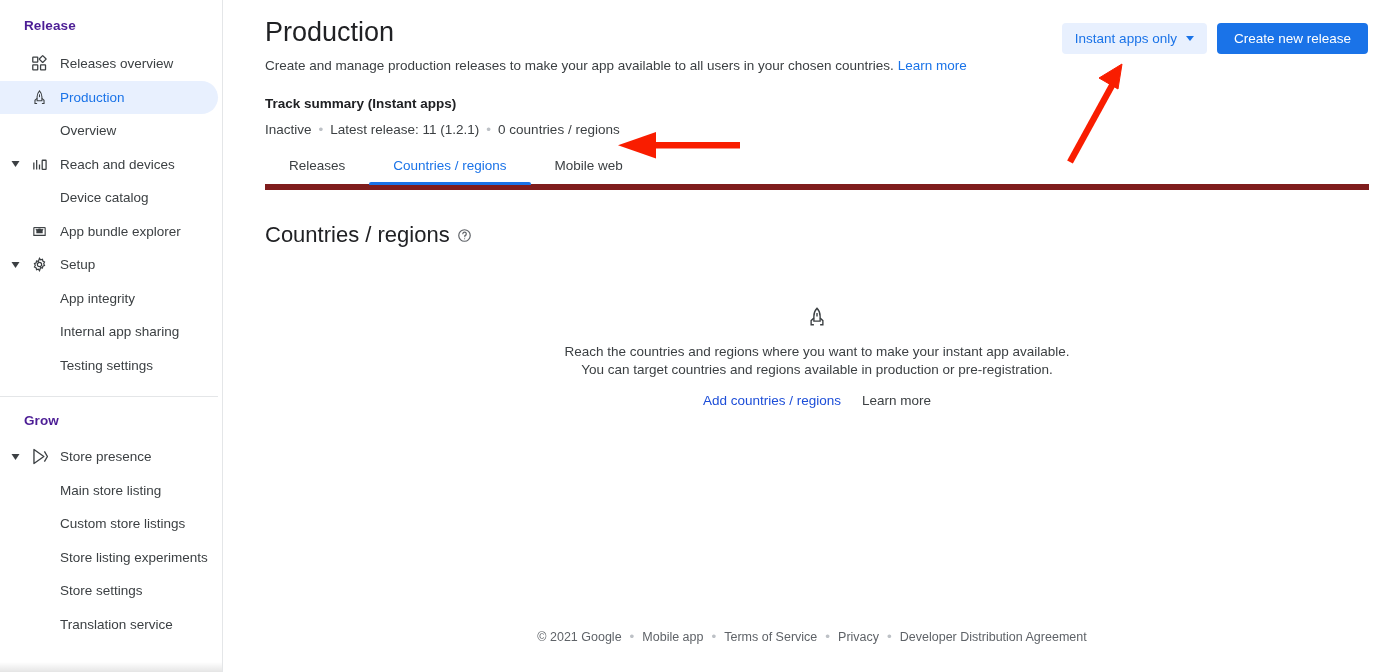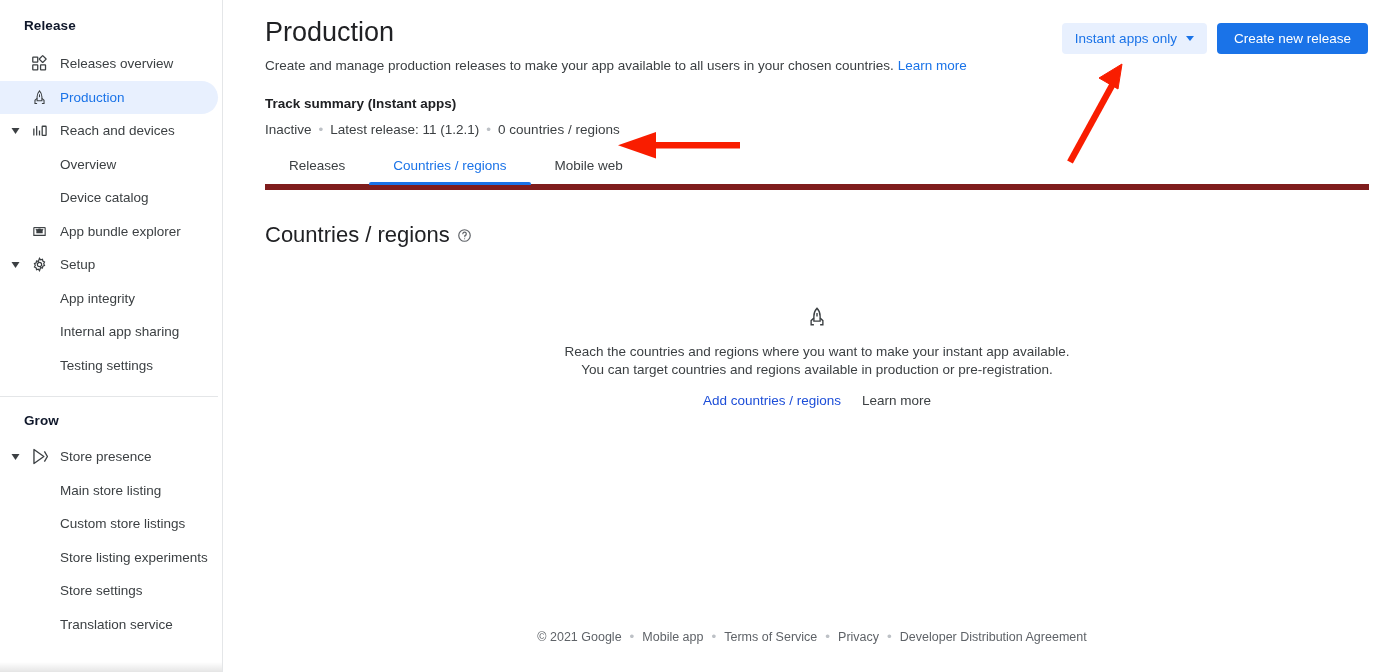--- a/index.html
+++ b/index.html
@@ -15,21 +15,21 @@
   
   .sidebar {
     position: relative;
     width: 223px; height: 672px;
     background: #fff;
     border-right: 1px solid #e4e6e8;
     overflow: hidden;
     flex: 0 0 223px;
   }
   .side-section-title {
-    font-size: 13.5px; font-weight: 700; color: #0f172a;
+    font-size: 13.5px; font-weight: 700; color: #4c1d95;
     padding-left: 24px; letter-spacing: .1px;
   }
   .nav-row {
     display: flex; align-items: center;
     height: 33.5px;
     padding-left: 6px;
     font-size: 13.5px; color: #3c4043;
     white-space: nowrap;
     cursor: pointer;
   }
@@ -193,41 +193,41 @@
           <path d="M12 2.5c2.3 2.4 3.4 5.4 3.4 8.6v5.4H8.6v-5.4c0-3.2 1.1-6.2 3.4-8.6z"></path>
           <path d="M8.6 13.2L5.6 16v4.5h3"></path>
           <path d="M15.4 13.2l3 2.8v4.5h-3"></path>
           <line x1="12" y1="7.5" x2="12" y2="11.5"></line>
         </svg>
       </span>
       <span class="lbl">Production</span>
     </div>
 
 
+    <div class="nav-row sub">
+      <span class="caret"></span>
+      <span class="ico"></span>
+      <span class="lbl">Overview</span>
+    </div>
+
     <div class="nav-row">
       <span class="caret">
         <svg width="9" height="8" viewBox="0 0 9 8">
             <path d="M0.5 1 L8.5 1 L4.5 7 Z" fill="#3c4043"></path>
           </svg>
       </span>
       <span class="ico">
         <svg width="17" height="17" viewBox="0 0 24 24" fill="none" stroke="currentColor" stroke-width="1.8">
           <line x1="4" y1="9" x2="4" y2="19"></line>
           <line x1="8" y1="5.5" x2="8" y2="19"></line>
           <line x1="12" y1="12" x2="12" y2="19"></line>
           <rect x="15.8" y="6" width="5.5" height="13" rx="0.6"></rect>
         </svg>
       </span>
       <span class="lbl">Reach and devices</span>
-    </div>
-
-    <div class="nav-row sub">
-      <span class="caret"></span>
-      <span class="ico"></span>
-      <span class="lbl">Overview</span>
     </div>
 
     <div class="nav-row sub">
       <span class="caret"></span>
       <span class="ico"></span>
       <span class="lbl">Device catalog</span>
     </div>
 
     <div class="nav-row">
       <span class="caret"></span>

